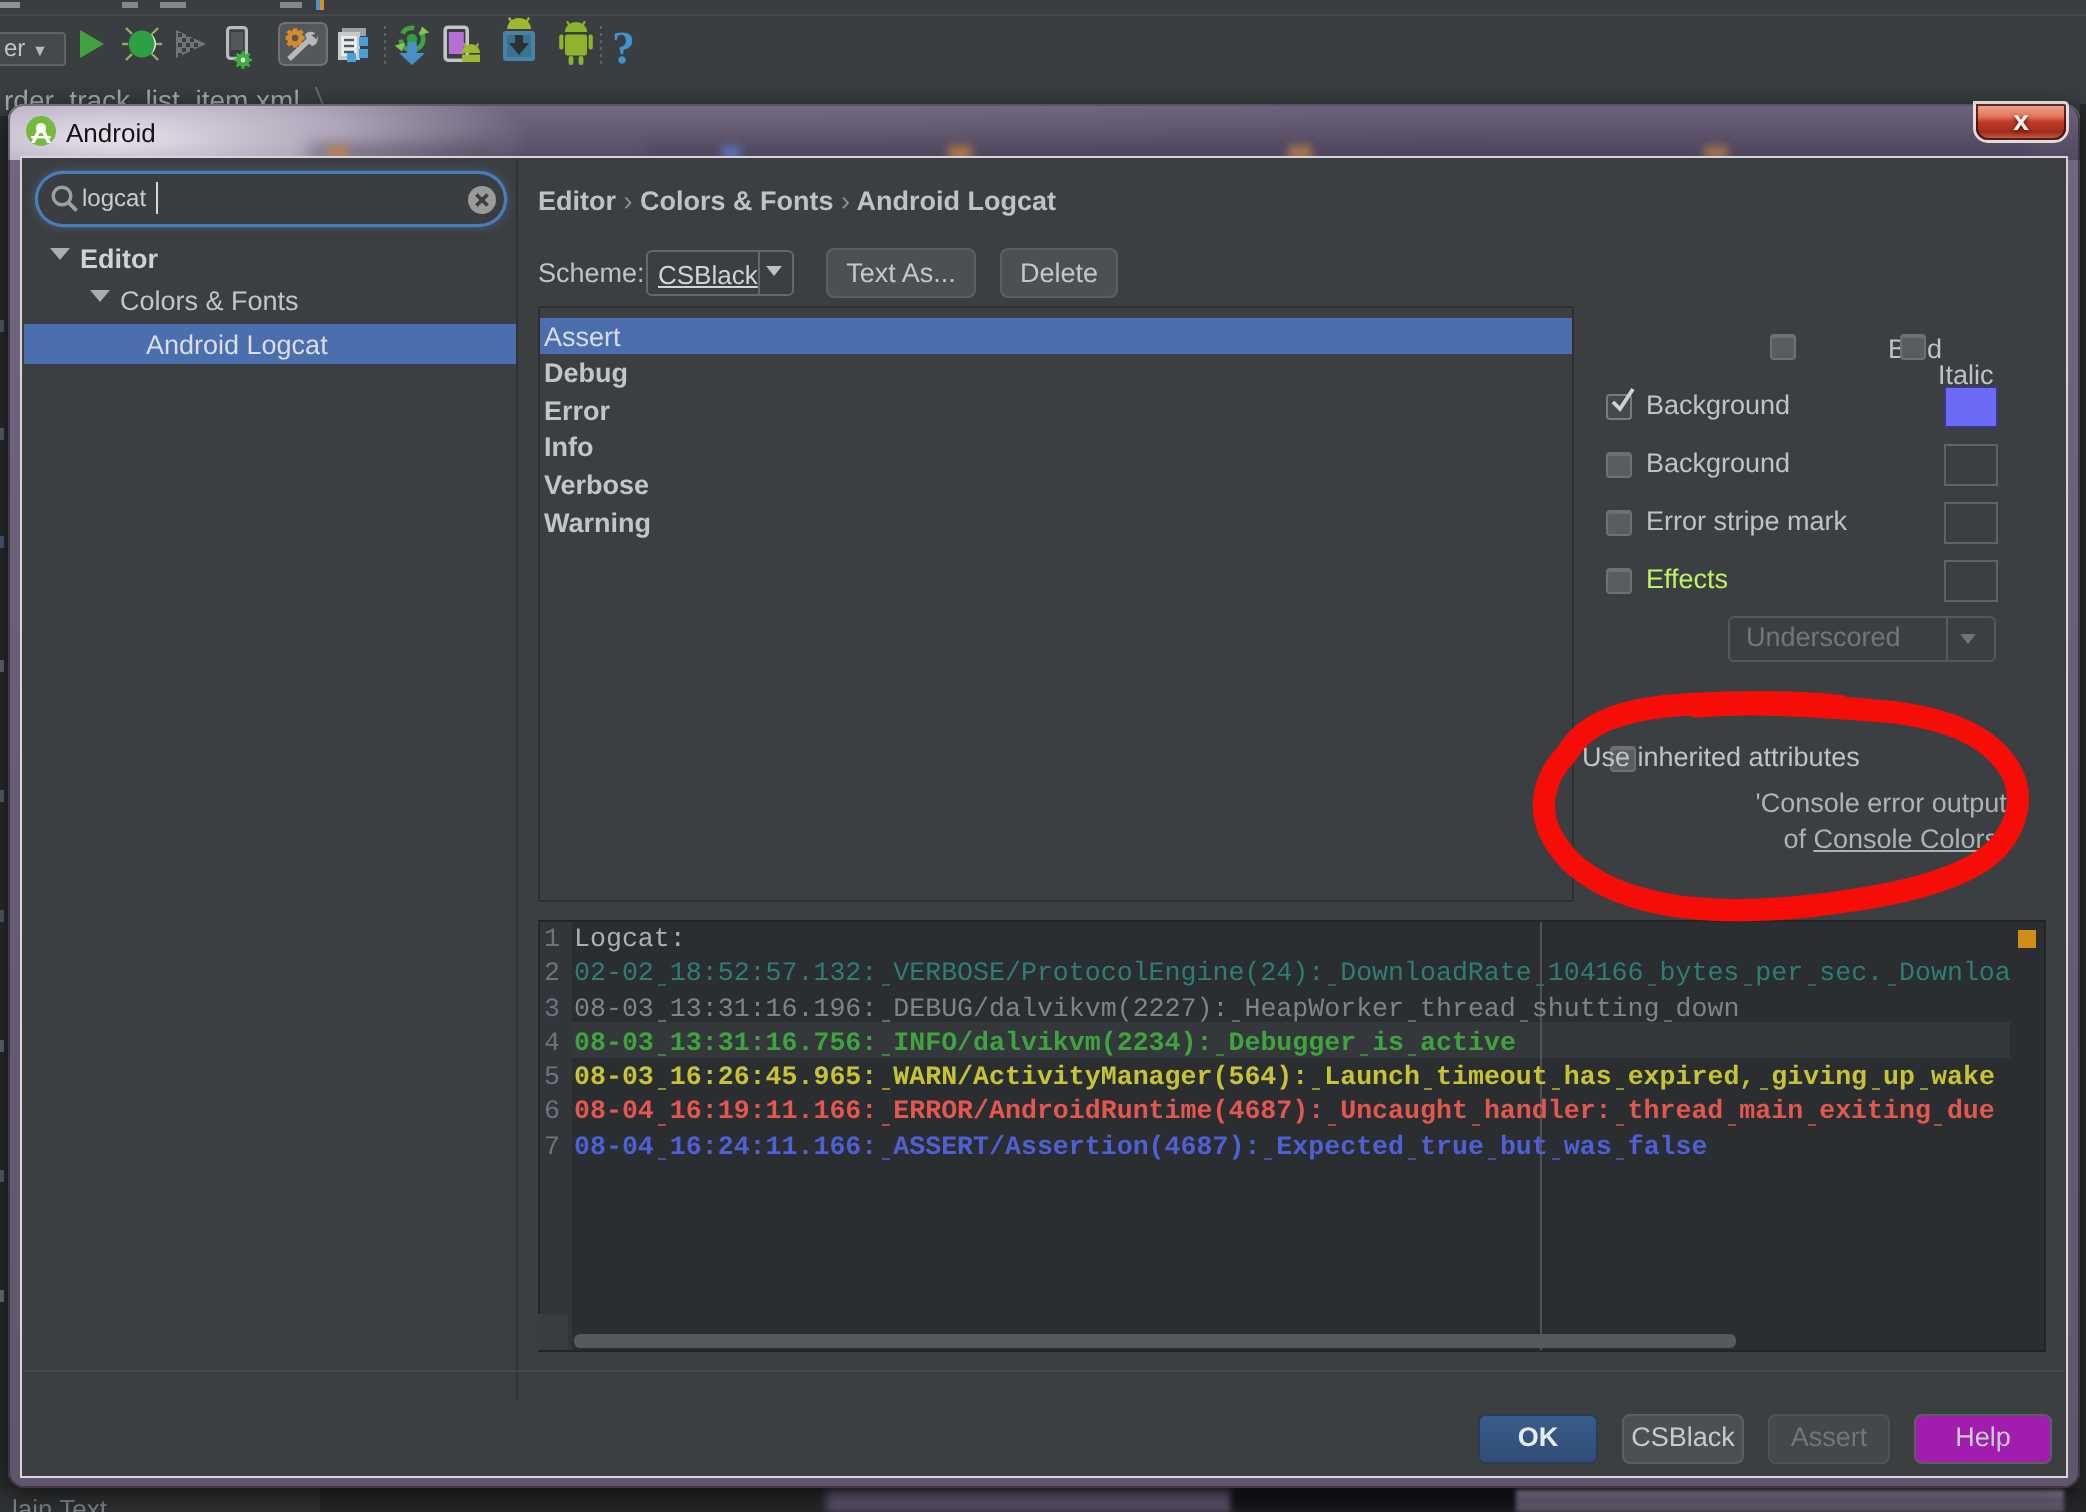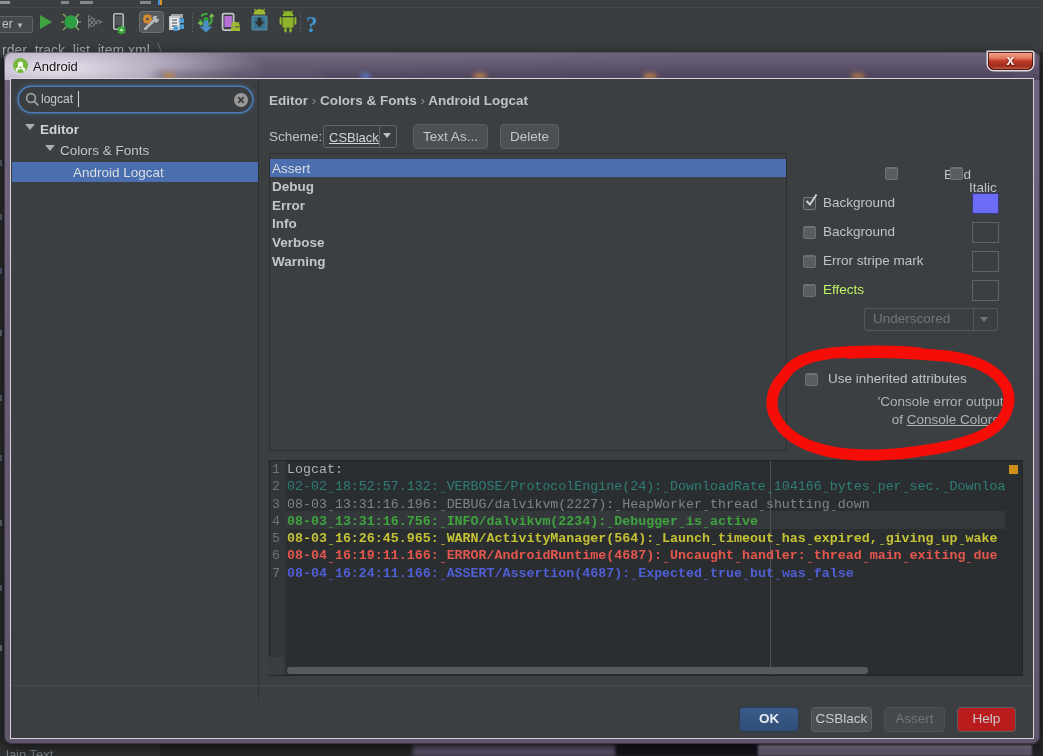--- a/index.html
+++ b/index.html
@@ -268,36 +268,36 @@
 <div class="abs" style="left:803px;top:284px;width:13px;height:13px;background:#595d5f;border:1px solid #6d7173;border-radius:2px;box-shadow:inset 0 1px 0 rgba(255,255,255,0.12);"></div>
 <div class="abs" style="left:823px;top:282px;color:#bef264;font-size:13.5px;">Effects</div>
 <div class="abs" style="left:972px;top:280px;width:27px;height:21px;border:1px solid #606365;"></div>
 
 <div class="abs" style="left:864px;top:308px;width:134px;height:23px;border:1px solid #55595b;border-radius:3px;"></div>
 <div class="abs" style="left:873px;top:311px;color:#70767a;font-size:13.5px;">Underscored</div>
 <div class="abs" style="left:973px;top:309px;width:1px;height:21px;background:#55595b;"></div>
 <div class="abs" style="left:980px;top:317px;width:0;height:0;border-left:4.5px solid transparent;border-right:4.5px solid transparent;border-top:5.5px solid #70767a;"></div>
 
 <div class="abs" style="left:805px;top:373px;width:13px;height:13px;background:#595d5f;border:1px solid #6d7173;border-radius:2px;box-shadow:inset 0 1px 0 rgba(255,255,255,0.12);"></div>
-<div class="abs" style="left:828px;top:371px;color:#bfc3c7;font-size:13.5px;">Use inherited attributes</div>
+<div class="abs" style="left:791px;top:371px;color:#bfc3c7;font-size:13.5px;">Use inherited attributes</div>
 <div class="abs" style="left:706px;top:394px;width:300px;text-align:right;color:#acb2b6;font-size:13.5px;">'Console error output'</div>
 <div class="abs" style="left:699px;top:412px;width:300px;text-align:right;color:#acb2b6;font-size:13.5px;">of <span style="text-decoration:underline;">Console Colors</span></div>
 
 <div class="abs" style="left:269px;top:460px;width:754px;height:216px;background:#2b2e30;border:1px solid #232527;"></div>
 <div class="abs" style="left:270px;top:461px;width:16px;height:214px;background:#323539;"></div>
 <div class="abs" style="left:286px;top:511px;width:719px;height:18px;background:#35383a;"></div>
 <div class="abs" style="left:770px;top:461px;width:1px;height:214px;background:#515151;"></div>
 <div class="abs" style="left:1009px;top:465px;width:9px;height:9px;background:#cf8e17;"></div>
 <div class="abs" id="gutter" style="left:267px;top:461px;width:13px;text-align:right;color:#6f747a;font-size:13.3px;line-height:17.3px;font-family:'Liberation Mono',monospace;">1<br>2<br>3<br>4<br>5<br>6<br>7</div>
 <div class="abs" id="code" style="left:287px;top:461px;font-size:13.3px;line-height:17.3px;font-family:'Liberation Mono',monospace;white-space:pre;"><div style="color:#a7b1b8;">Logcat:</div><div style="color:#2e7e76;">02-02<i class="sp"></i>18:52:57.132:<i class="sp"></i>VERBOSE/ProtocolEngine(24):<i class="sp"></i>DownloadRate<i class="sp"></i>104166<i class="sp"></i>bytes<i class="sp"></i>per<i class="sp"></i>sec.<i class="sp"></i>Downloa</div><div style="color:#7e8487;">08-03<i class="sp"></i>13:31:16.196:<i class="sp"></i>DEBUG/dalvikvm(2227):<i class="sp"></i>HeapWorker<i class="sp"></i>thread<i class="sp"></i>shutting<i class="sp"></i>down</div><div style="color:#3fa33f;font-weight:bold;">08-03<i class="sp"></i>13:31:16.756:<i class="sp"></i>INFO/dalvikvm(2234):<i class="sp"></i>Debugger<i class="sp"></i>is<i class="sp"></i>active</div><div style="color:#c6c334;font-weight:bold;">08-03<i class="sp"></i>16:26:45.965:<i class="sp"></i>WARN/ActivityManager(564):<i class="sp"></i>Launch<i class="sp"></i>timeout<i class="sp"></i>has<i class="sp"></i>expired,<i class="sp"></i>giving<i class="sp"></i>up<i class="sp"></i>wake</div><div style="color:#e4574e;font-weight:bold;">08-04<i class="sp"></i>16:19:11.166:<i class="sp"></i>ERROR/AndroidRuntime(4687):<i class="sp"></i>Uncaught<i class="sp"></i>handler:<i class="sp"></i>thread<i class="sp"></i>main<i class="sp"></i>exiting<i class="sp"></i>due</div><div style="color:#4f5fd5;font-weight:bold;">08-04<i class="sp"></i>16:24:11.166:<i class="sp"></i>ASSERT/Assertion(4687):<i class="sp"></i>Expected<i class="sp"></i>true<i class="sp"></i>but<i class="sp"></i>was<i class="sp"></i>false</div></div>
 
 <div class="abs" style="left:269px;top:657px;width:15px;height:18px;background:#3a3d3f;"></div>
 <div class="abs" style="left:287px;top:667px;width:581px;height:7px;background:#565a5c;border-radius:3px;"></div>
 
 <div class="abs" style="left:12px;top:685px;width:1020px;height:1px;background:#474a4c;"></div>
 <div class="abs" style="left:739px;top:707px;width:60px;height:25px;background:linear-gradient(180deg,#3a5c8a,#2f4e77);border:1px solid #2a3d55;border-radius:4px;color:#e8ecf0;font-size:13.5px;font-weight:bold;text-align:center;line-height:22px;">OK</div>
 <div class="abs" style="left:811px;top:707px;width:61px;height:25px;background:#4c5052;border:1px solid #5c6062;border-radius:4px;color:#c7cbce;font-size:13.5px;text-align:center;line-height:22px;">CSBlack</div>
 <div class="abs" style="left:884px;top:707px;width:61px;height:25px;background:#44484a;border:1px solid #4e5254;border-radius:4px;color:#70767a;font-size:13.5px;text-align:center;line-height:22px;">Assert</div>
-<div class="abs" style="left:957px;top:707px;width:59px;height:25px;background:#b91c1c;border:1px solid #5c6062;border-radius:4px;color:#c7cbce;font-size:13.5px;text-align:center;line-height:22px;">Help</div>
+<div class="abs" style="left:957px;top:707px;width:69px;height:25px;background:#a21caf;border:1px solid #5c6062;border-radius:4px;color:#c7cbce;font-size:13.5px;text-align:center;line-height:22px;">Help</div>
 
 <svg class="abs" style="left:752px;top:338px;" width="276" height="130" viewBox="0 0 276 130">
   <path transform="translate(4.5,1.5) scale(0.965,0.98)" d="M 95 14 C 130 11, 175 15, 198 17 C 228 21, 248 30, 258 47 C 264 58, 263 72, 252 85 C 240 99, 210 108, 175 113 C 145 118, 100 121, 70 113 C 45 107, 27 95, 19 78 C 13 65, 16 50, 28 38 C 36 24, 52 17, 78 14 C 100 11.5, 145 11, 170 14" fill="none" stroke="#f60d08" stroke-width="11.5" stroke-linecap="round" stroke-linejoin="round"></path>
 </svg>
 
 </body></html>

